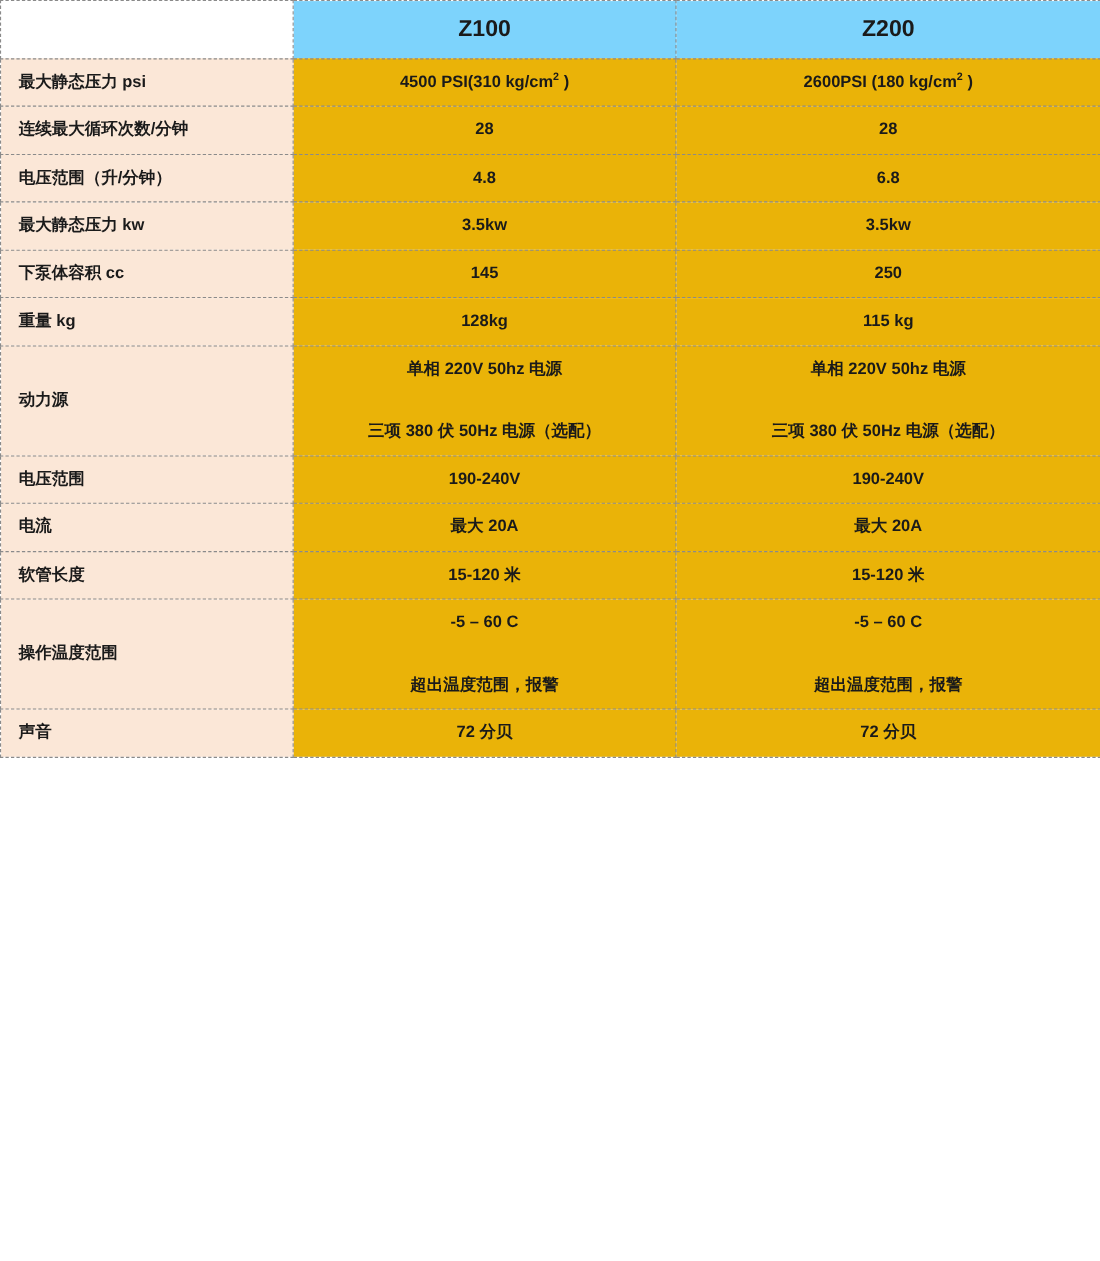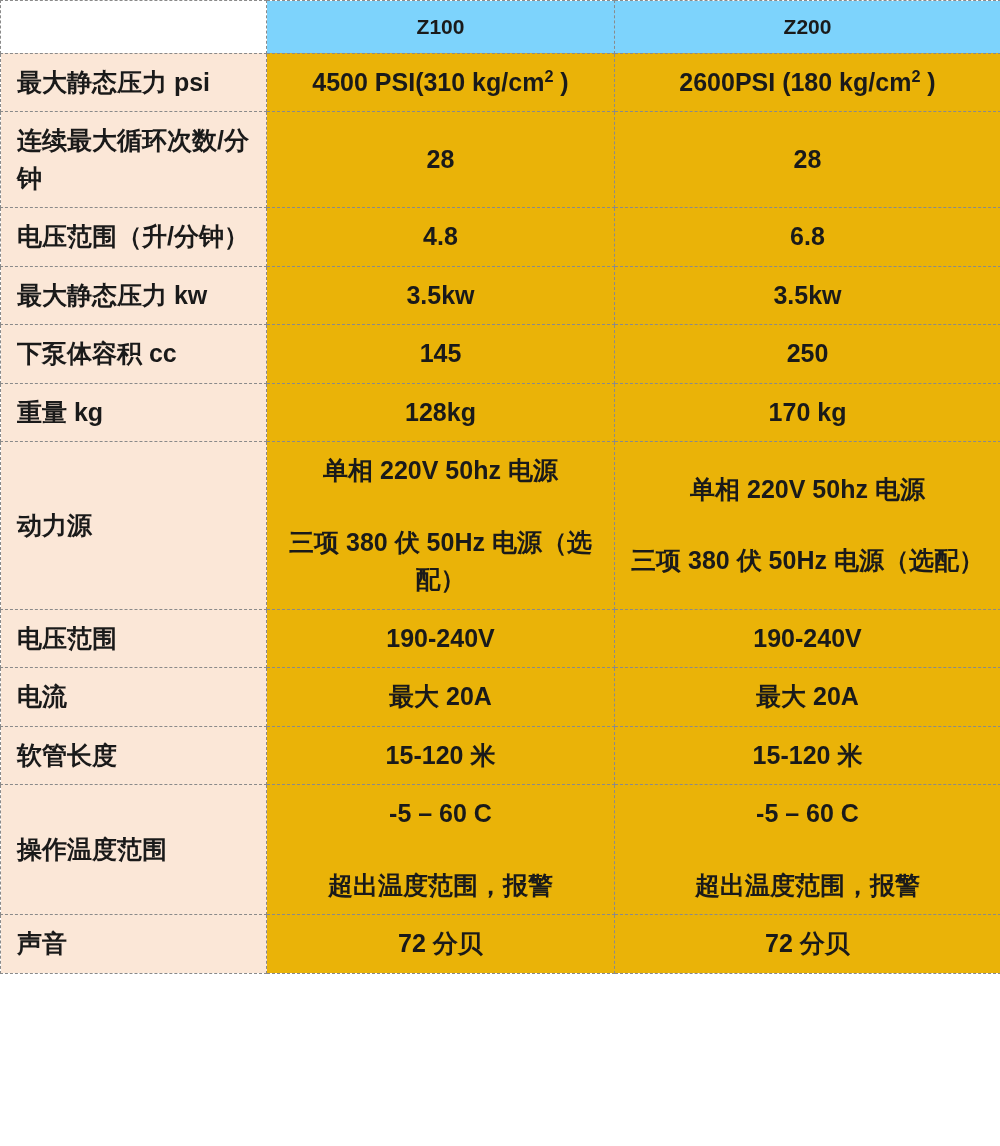--- a/index.html
+++ b/index.html
@@ -16,21 +16,21 @@
   }
   table.spec-table {
     width: 1000px;
     border-collapse: collapse;
     table-layout: fixed;
   }
   table.spec-table td {
     border: 1px dashed #8a8a8a;
     vertical-align: middle;
     font-weight: bold;
-    font-size: 25px;
+    font-size: 15px;
     line-height: 1.5;
   }
   col.c-label { width: 266px; }
   col.c-z100  { width: 348px; }
   col.c-z200  { width: 386px; }
 
   td.label {
     background: #fbe7d7;
     padding: 10px 16px;
     text-align: left;
@@ -105,21 +105,21 @@
 
     <tr>
       <td class="label">下泵体容积 cc</td>
       <td class="value">145</td>
       <td class="value">250</td>
     </tr>
 
     <tr>
       <td class="label">重量 kg</td>
       <td class="value">128kg</td>
-      <td class="value">170 kg</td>
+      <td class="value">115 kg</td>
     </tr>
 
     <tr>
       <td class="label">动力源</td>
       <td class="value multi-line">
         <span class="line">单相 220V 50hz 电源</span>
         <span class="line">三项 380 伏 50Hz 电源（选配）</span>
       </td>
       <td class="value multi-line">
         <span class="line">单相 220V 50hz 电源</span>

